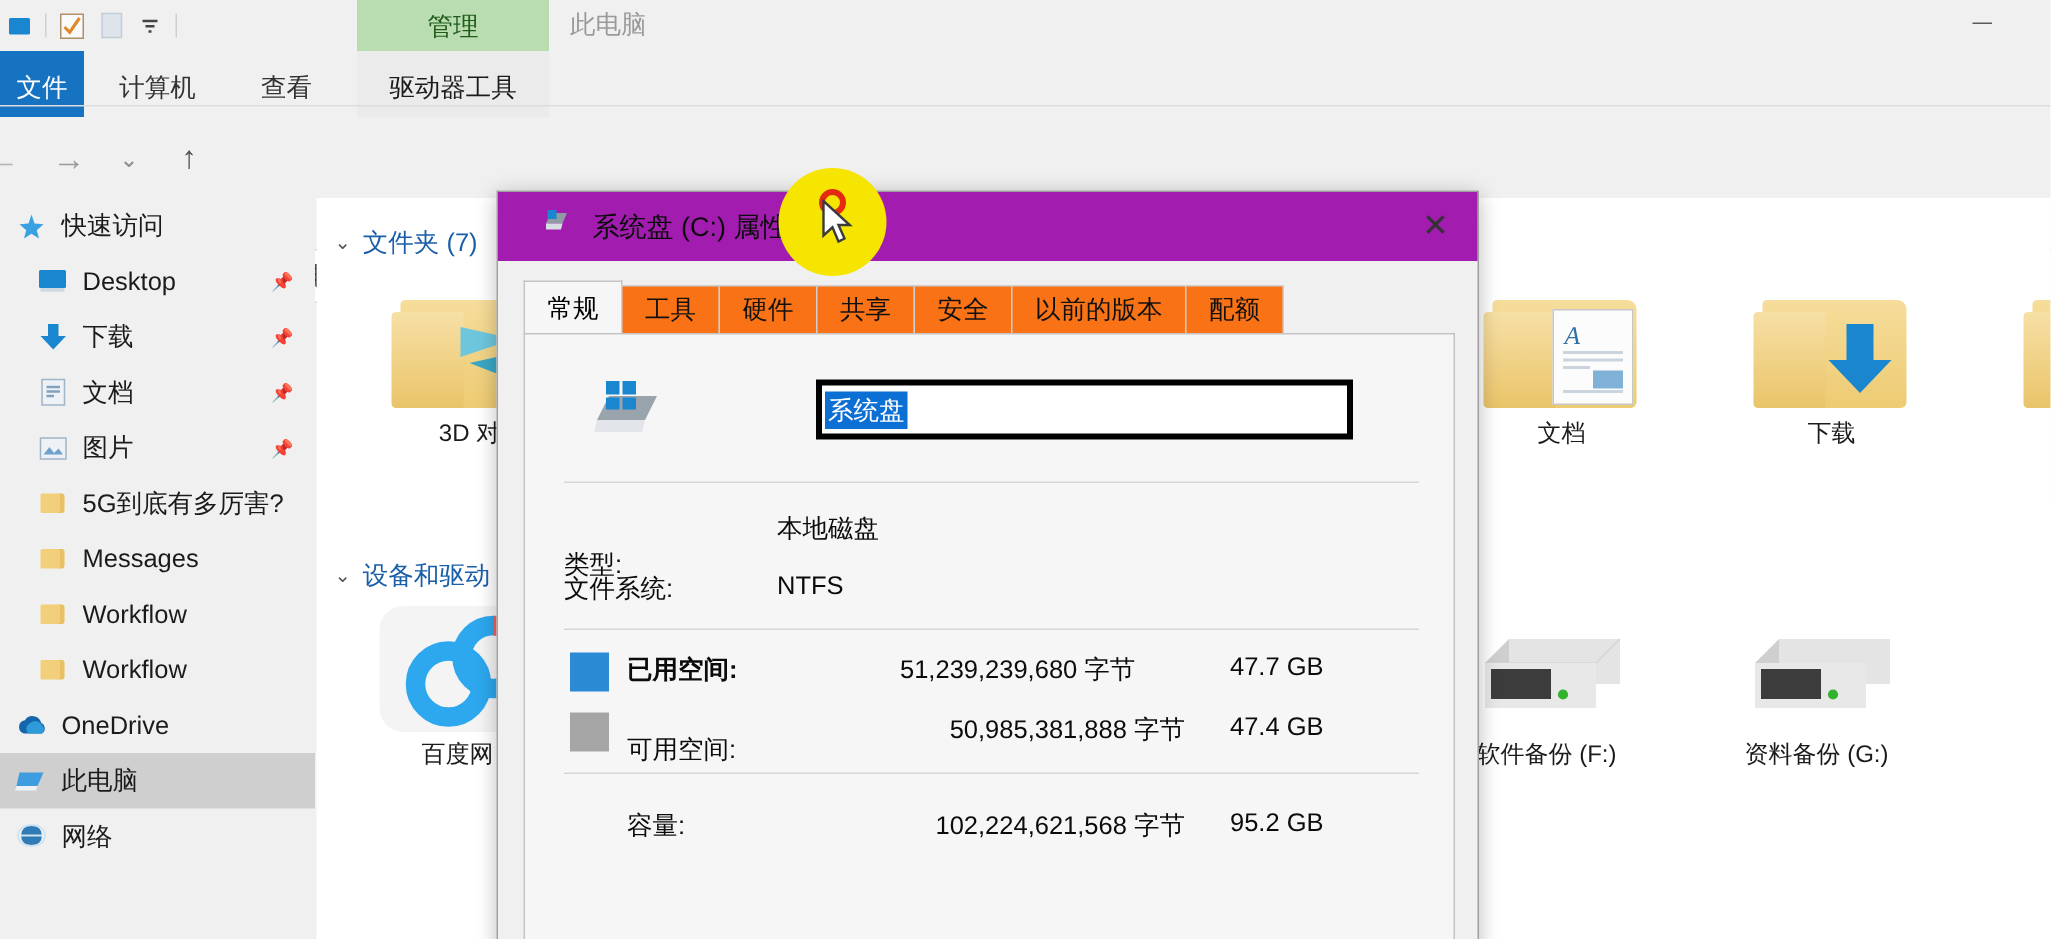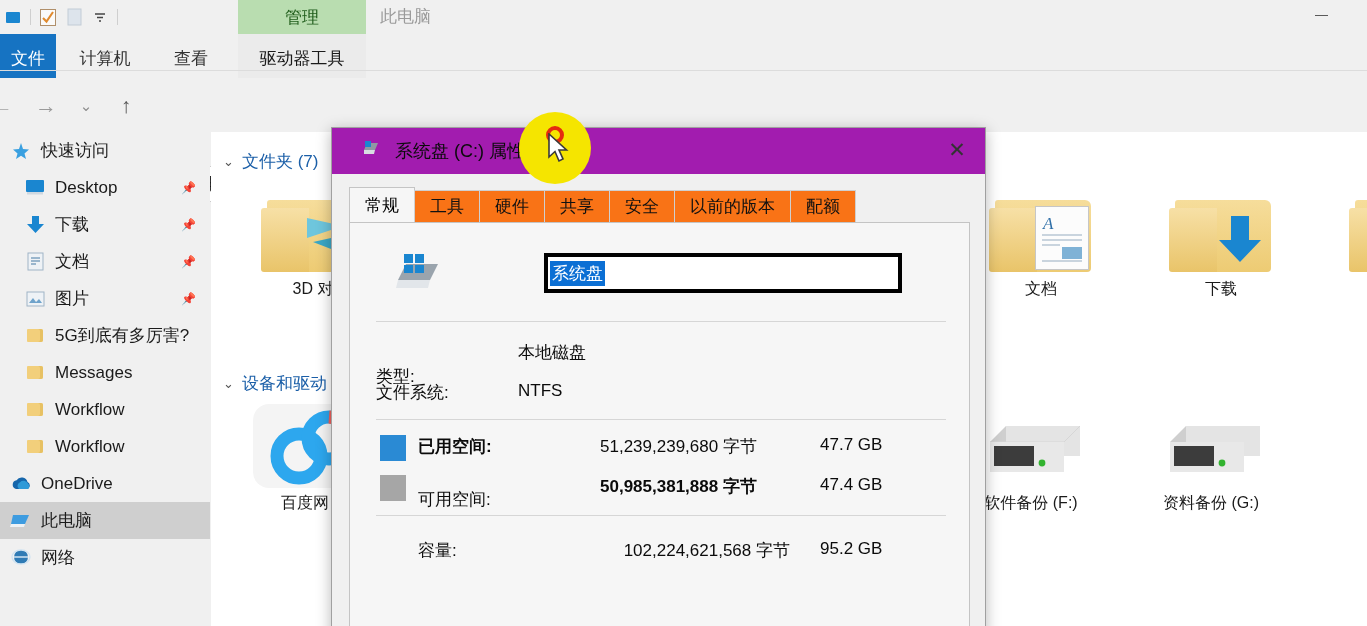--- a/index.html
+++ b/index.html
@@ -505,21 +505,21 @@
 
       <div class="hr" style="left:26px; top:196px; width:570px;"></div>
 
       <div class="swatch" style="left:30px; top:212px; background:#2a8ad4;"></div>
       <div class="prow" style="left:68px; top:212px;font-weight:bold;">已用空间:</div>
       <div class="prow" style="left:250px; top:212px; width:190px; ">51,239,239,680 字节</div>
       <div class="prow" style="left:470px; top:212px;">47.7 GB</div>
 
       <div class="swatch" style="left:30px; top:252px; background:#a6a6a6;"></div>
       <div class="prow" style="left:68px; top:252px;margin-top:13px;">可用空间:</div>
-      <div class="prow" style="left:250px; top:252px; width:190px; text-align:left;font-weight:bold;">50,985,381,888 字节</div>
+      <div class="prow" style="left:250px; top:252px; width:190px; text-align:right;">50,985,381,888 字节</div>
       <div class="prow" style="left:470px; top:252px;">47.4 GB</div>
 
       <div class="hr" style="left:26px; top:292px; width:570px;"></div>
 
       <div class="prow" style="left:68px; top:316px;">容量:</div>
       <div class="prow" style="left:238px; top:316px; width:202px; text-align:right;">102,224,621,568 字节</div>
       <div class="prow" style="left:470px; top:316px;">95.2 GB</div>
 
     </div>
   </div>

